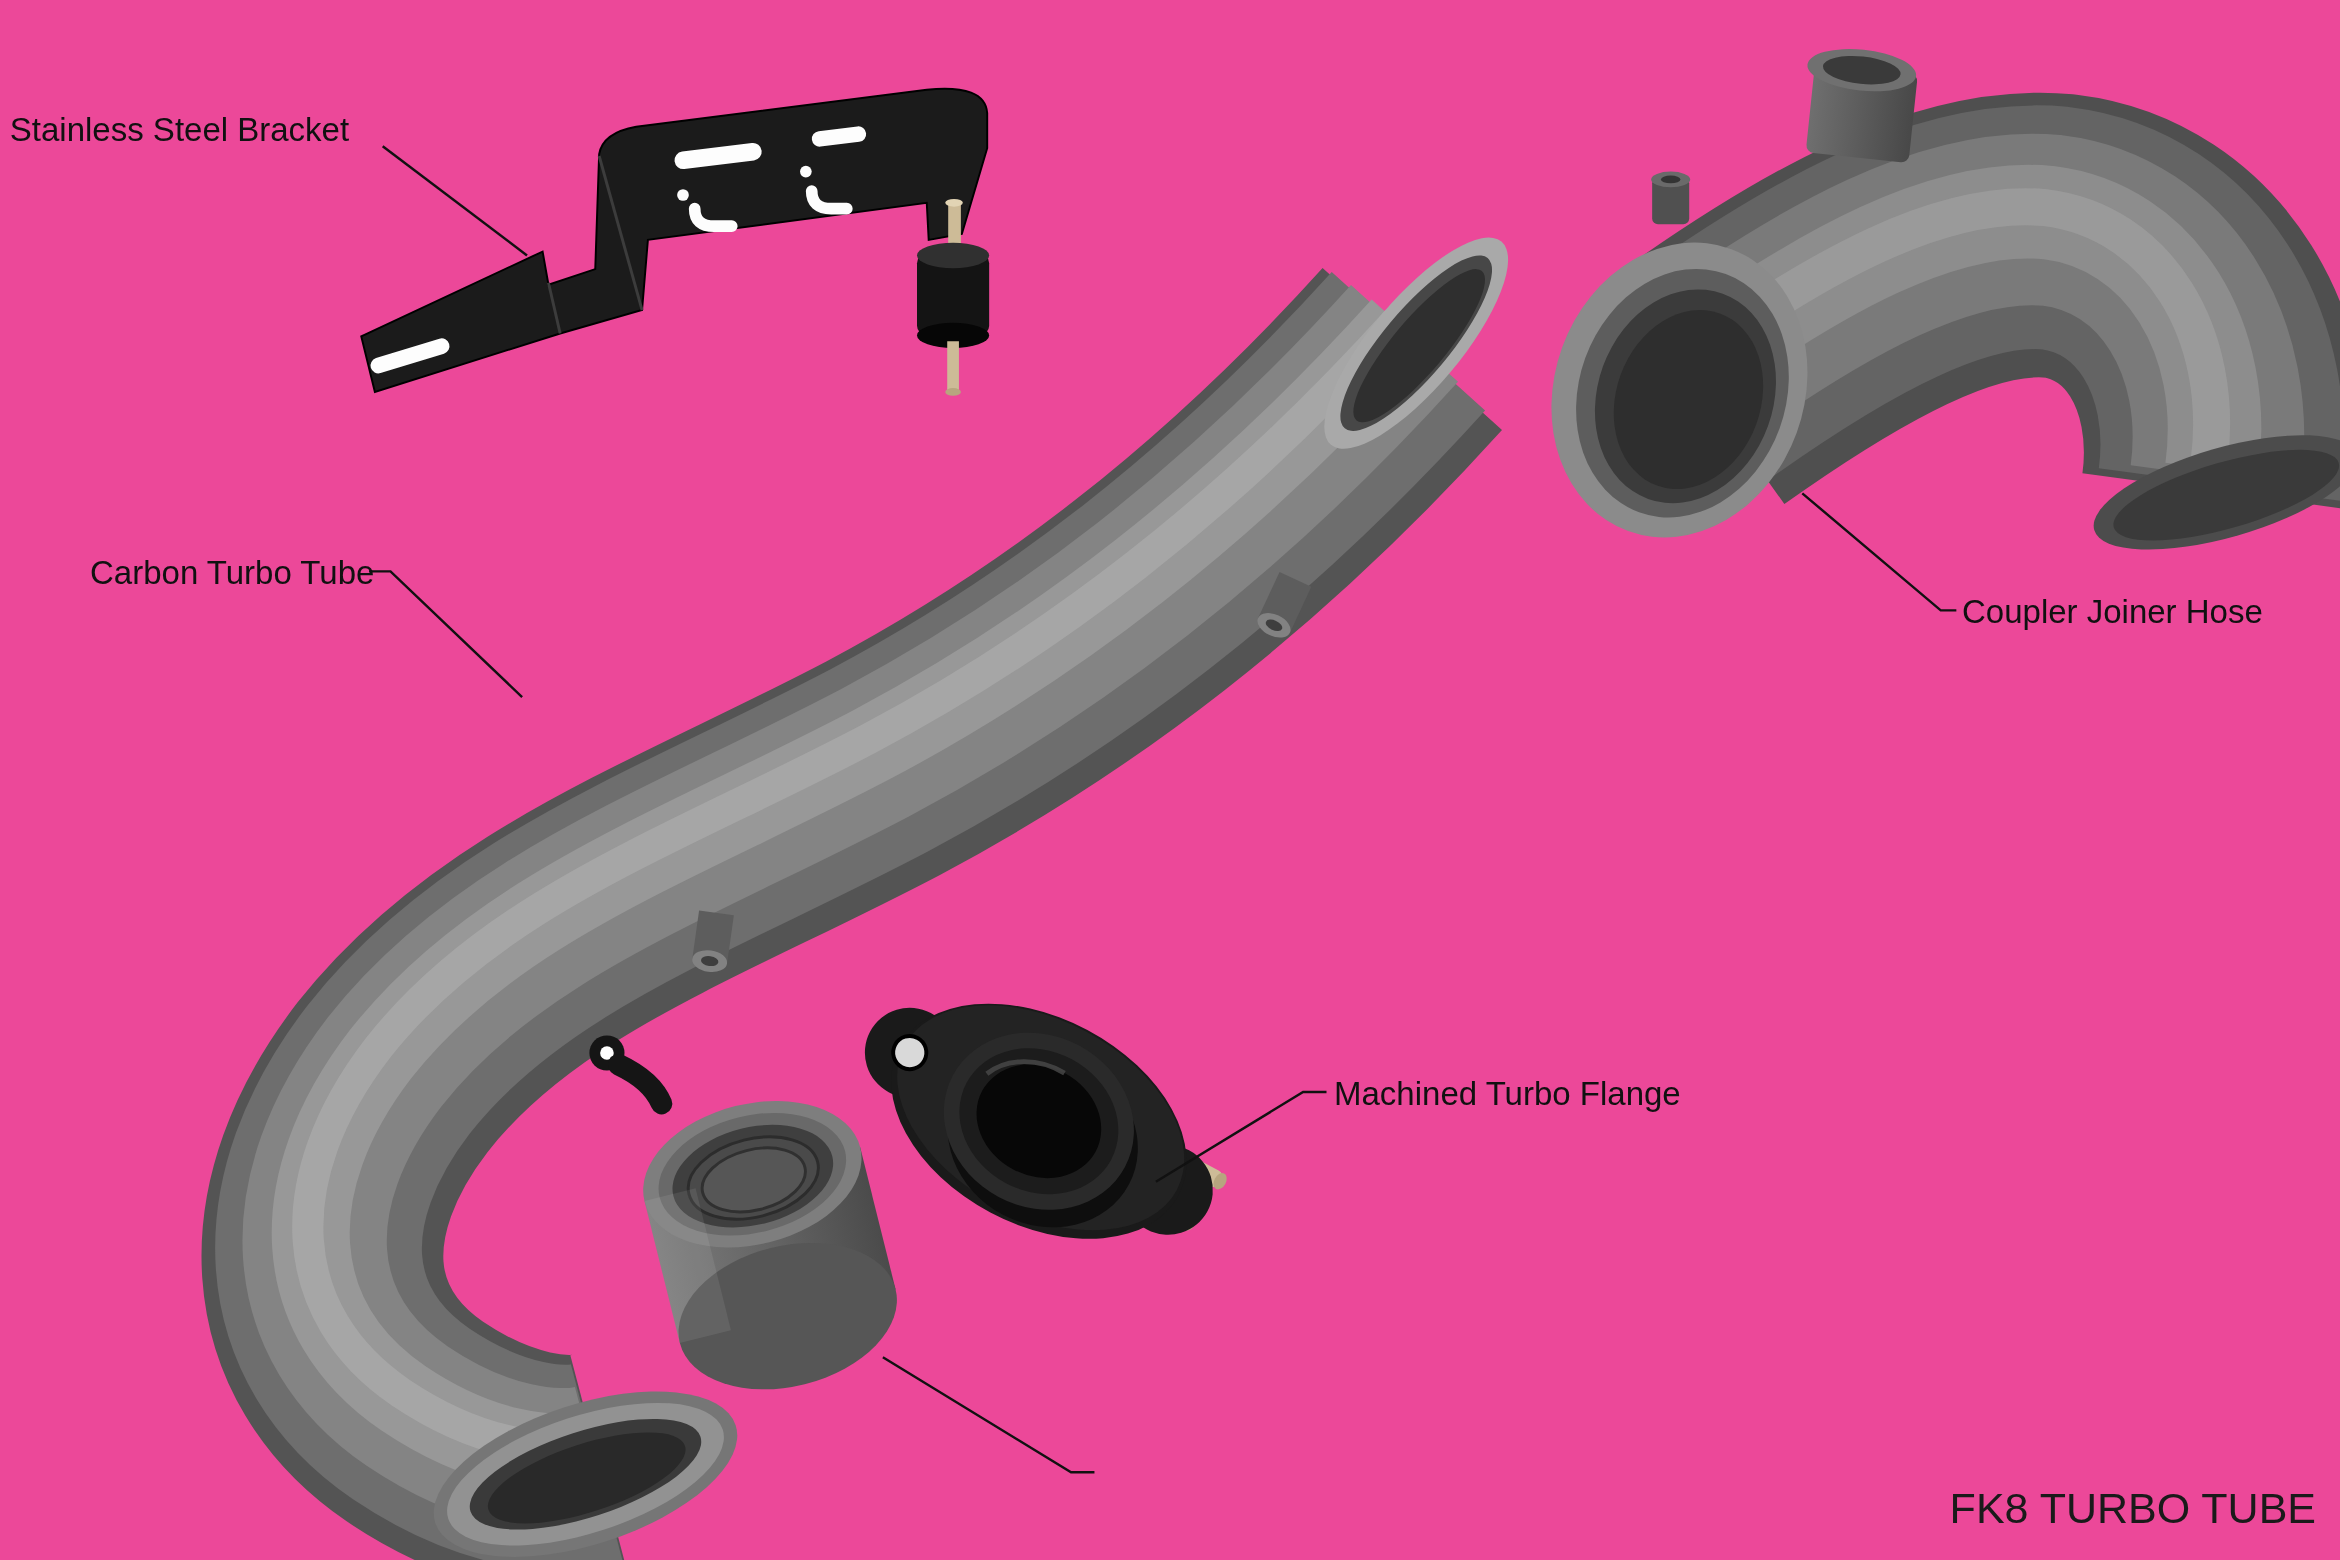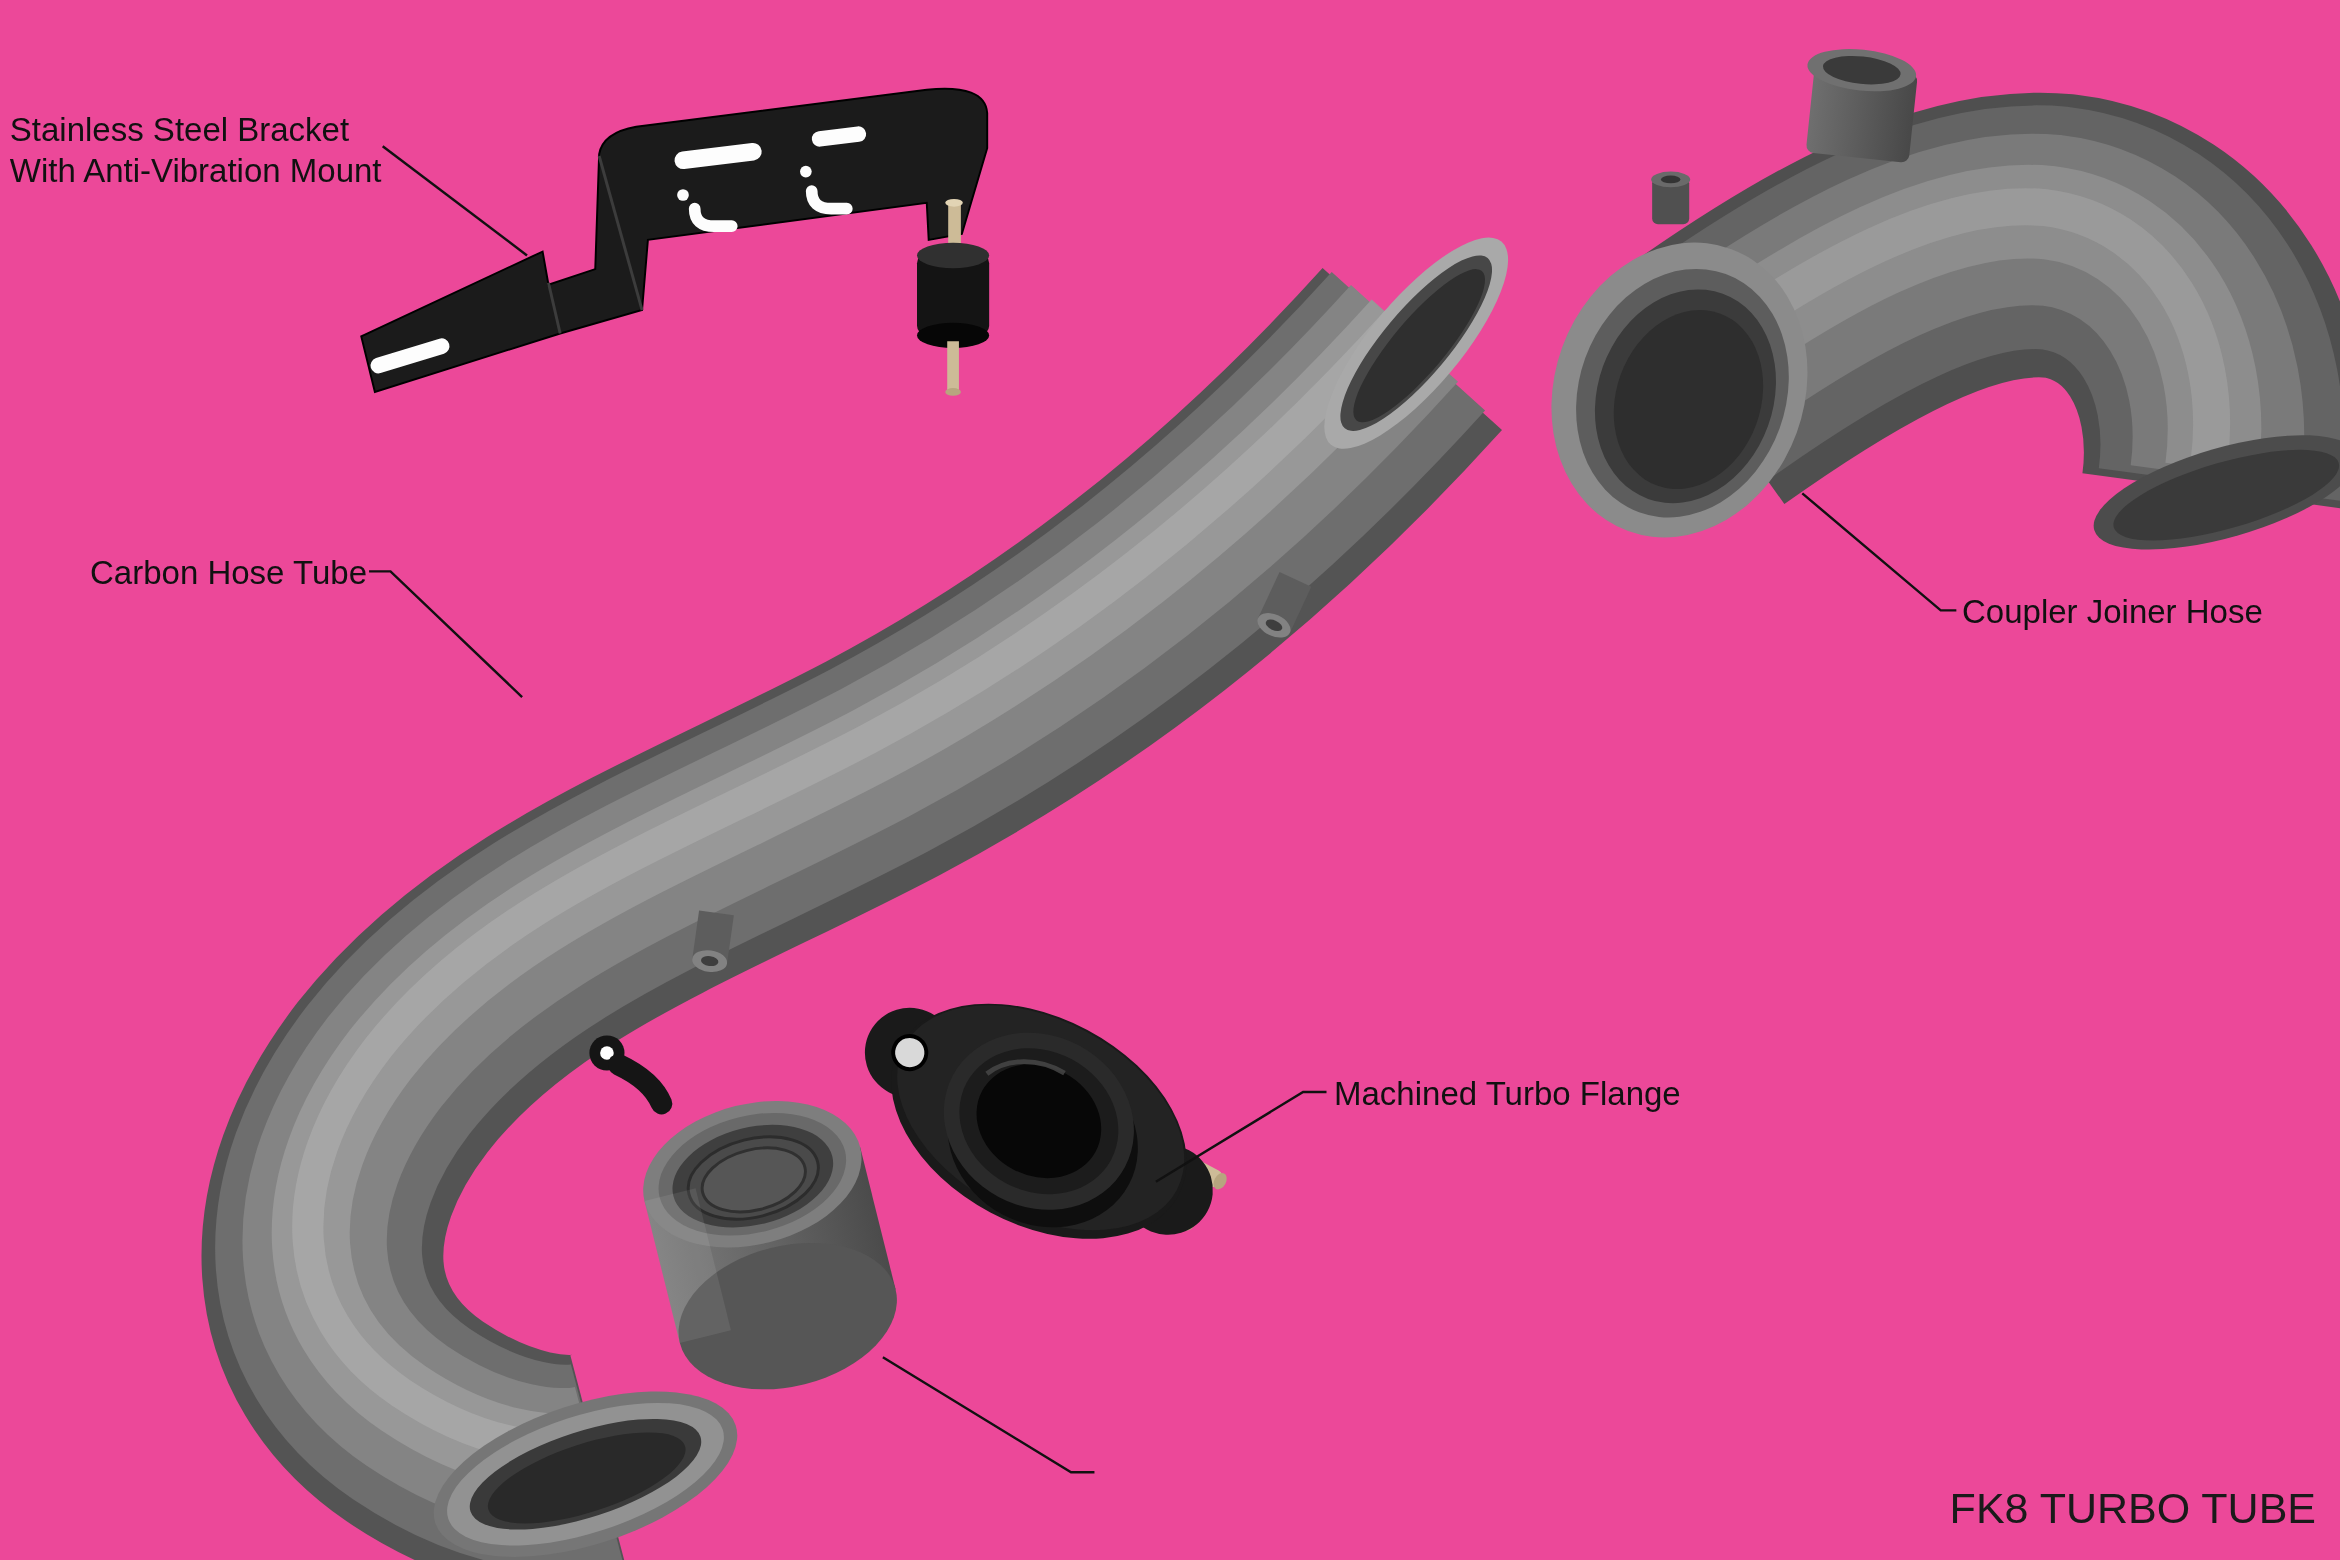--- a/index.html
+++ b/index.html
@@ -184,24 +184,23 @@
       <line x1="392" y1="150" x2="540" y2="262"></line>
       <polyline points="378,586 400,586 535,715"></polyline>
       <polyline points="2006,626 1990,626 1848,506"></polyline>
       <polyline points="1360,1120 1336,1120 1185,1212"></polyline>
       <polyline points="1122,1510 1098,1510 905,1392"></polyline>
     </g>
   </svg>
 
   <div class="label" style="left:9.8px; top:109px;">
     <span class="ln">Stainless Steel Bracket</span>
-    <span class="ln">With Anti-Vibration Mount</span>
   </div>
 
-  <div class="label" style="left:90px; top:552px;">Carbon Hose Tube</div>
+  <div class="label" style="left:90px; top:552px;">Carbon Turbo Tube</div>
 
   <div class="label" style="left:1962px; top:591px;">Coupler Joiner Hose</div>
 
   <div class="label" style="left:1334px; top:1073px;text-align:center;">Machined Turbo Flange</div>
 
 
   <div class="title-label" style="right:25px; bottom:27px;">FK8 TURBO TUBE</div>
 
 </div>
 

